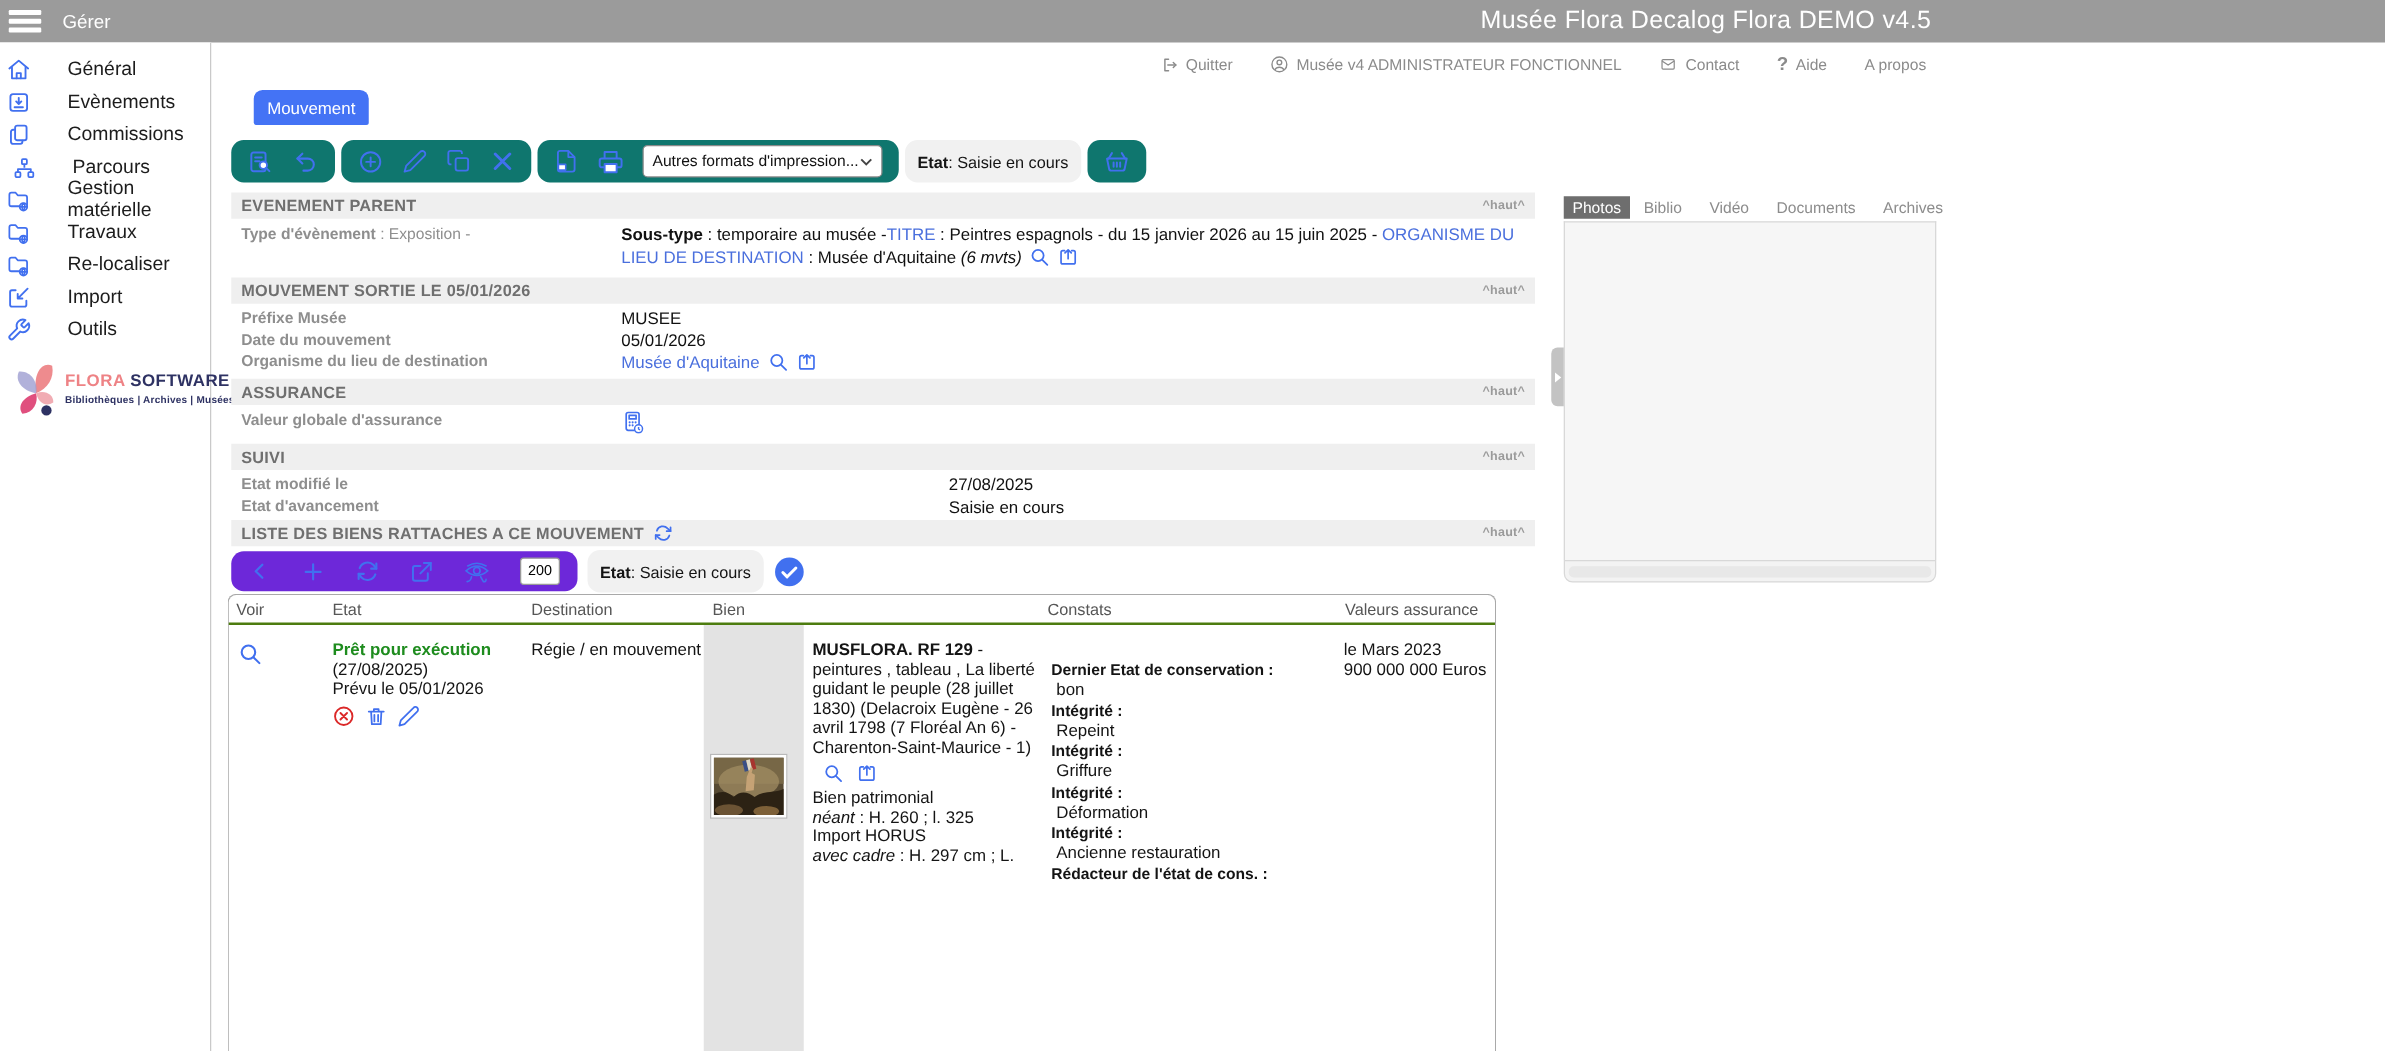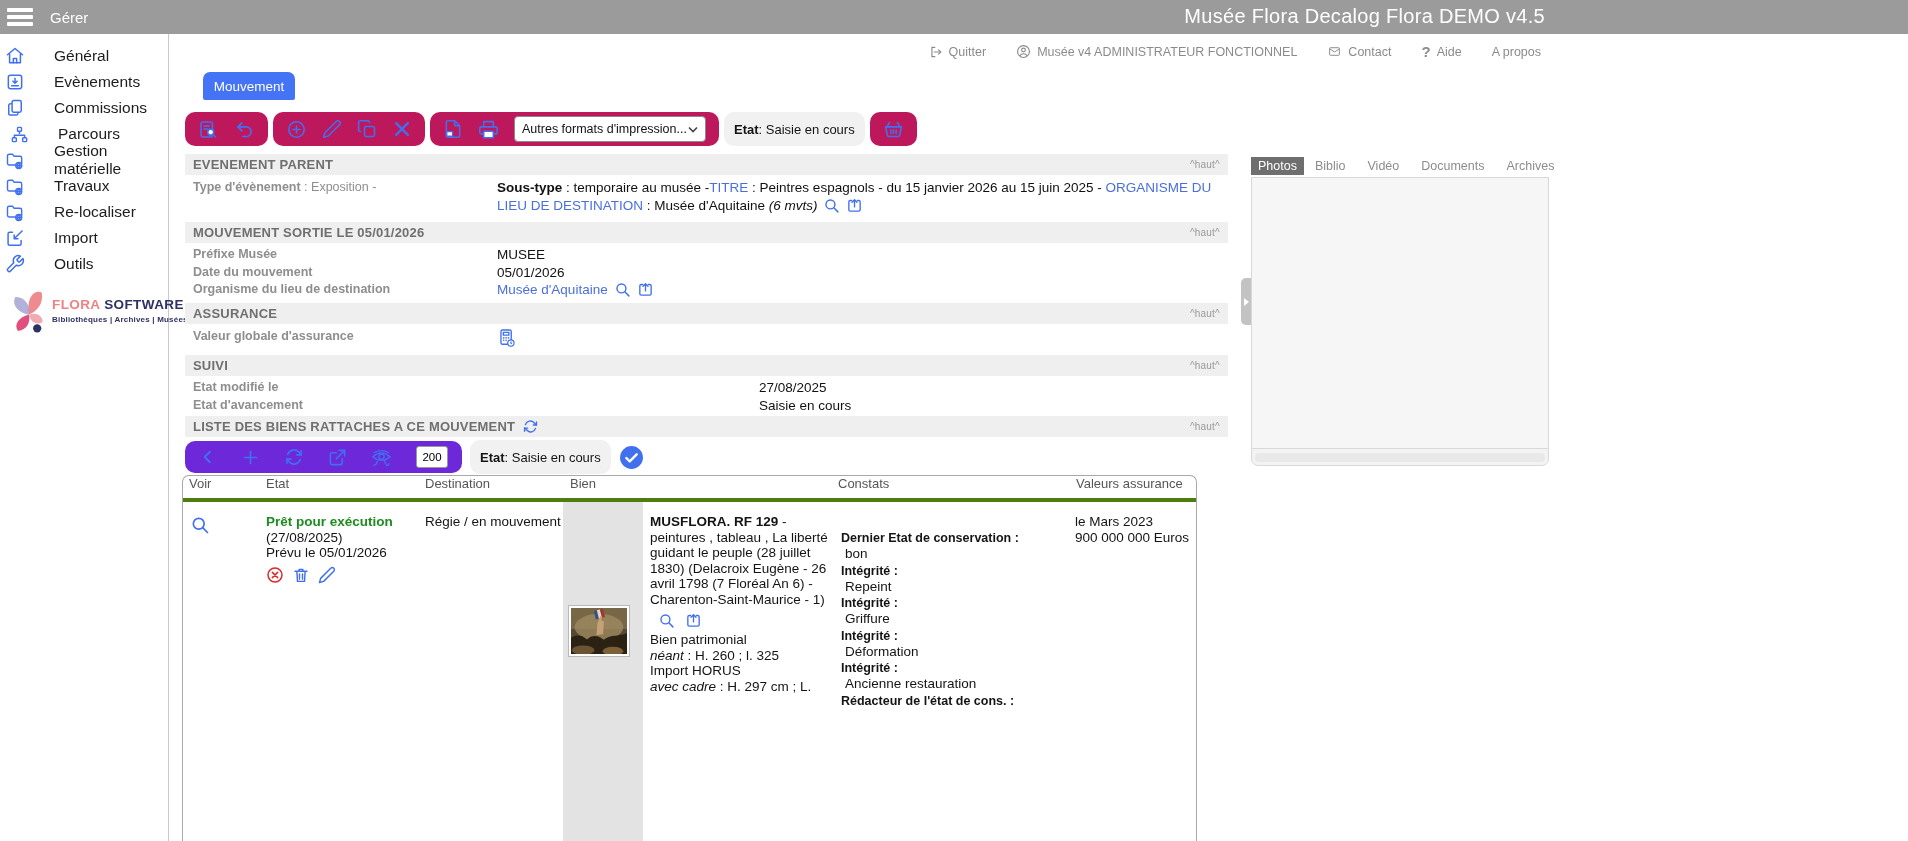--- a/index.html
+++ b/index.html
@@ -30,31 +30,31 @@
   .brand{font-size:13.5px;font-weight:bold;letter-spacing:.4px;white-space:nowrap}
   .brand .flora{color:#ee8285}
   .brand .software{color:#2e3263}
   .tagline{font-size:8px;font-weight:bold;color:#2e3263;margin-top:3px;letter-spacing:.2px;white-space:nowrap}
 
   
   .main{position:absolute;left:185px;top:34px;width:1043px}
   .tab{margin-top:38px;margin-left:18px;width:92px;height:28px;background:#4473f5;color:#fff;font-size:13.5px;
        display:flex;align-items:center;justify-content:center;border-radius:7px 7px 2px 2px;cursor:pointer}
   .toolbar{margin-top:12px;display:flex;align-items:center;gap:5px;height:34px}
-  .tgroup{background:#be185d;border-radius:10px;height:34px;display:flex;align-items:center;gap:15px;padding:0 13px}
+  .tgroup{background:#0f766e;border-radius:10px;height:34px;display:flex;align-items:center;gap:15px;padding:0 13px}
   .tbtn{cursor:pointer;color:#4170ef}
   .fake-select{background:#fff;border:1px solid #8a8a8a;border-radius:4px;height:24px;display:flex;align-items:center;
        justify-content:space-between;padding:0 7px;font-size:12.5px;width:176px;color:#111;cursor:pointer}
   .chip{background:#f1f1f1;border-radius:10px;height:34px;display:flex;align-items:center;padding:0 10px;font-size:13px;white-space:nowrap}
   .chip b{font-weight:bold}
 
   .band{height:21px;background:#efefef;display:flex;align-items:center;justify-content:space-between;
         padding:0 8px;font-size:13px;font-weight:bold;color:#6f6f6f;letter-spacing:.2px}
   .band .btitle{display:flex;align-items:center;gap:8px}
-  .haut{font-size:10px;color:#9a9a9a;font-weight:normal;cursor:pointer}
+  .haut{font-size:10px;color:#9a9a9a;font-weight:bold;cursor:pointer}
 
   .frow{display:flex;font-size:13.5px;line-height:17.5px}
   .frow .lab{flex:0 0 312px;padding-left:8px;box-sizing:border-box;color:#8e8e8e;font-size:12.5px;font-weight:bold}
   .frow.wide .lab{flex:0 0 574px}
   .frow .val{color:#111}
   .link{color:#4a6fdd;cursor:pointer}
   .ital{font-style:italic}
   .inl-ic{display:inline-block;vertical-align:-4px;margin-left:6px;cursor:pointer;color:#4170ef}
 
   .mt18{margin-top:8px}.mt4{margin-top:4px}.mt6{margin-top:8px}.mt3{margin-top:3px}.mt8{margin-top:8px}.mt2{margin-top:2px}
@@ -63,21 +63,21 @@
   
   .ltoolbar{margin-top:4px;display:flex;align-items:center;gap:8px;height:32px}
   .lgroup{background:#6d28d9;border-radius:10px;height:32px;display:flex;align-items:center;gap:24px;padding:0 14px}
   .count-input{width:30px;height:20px;border:1px solid #999;border-radius:3px;font-size:11.5px;text-align:center;
                font-family:"Liberation Sans",sans-serif;padding:0}
   .checkbtn{cursor:pointer}
 
   
   .btable{margin-top:2px;margin-left:-3px;width:1015px;border:1px solid #a9a9a9;border-bottom:none;
           border-radius:7px 7px 0 0;background:#fff;box-sizing:border-box}
-  .thead{display:flex;height:22px;border-bottom:4px solid #4d7c0f;color:#565656;font-size:13px}
+  .thead{display:flex;height:22px;align-items:center;border-bottom:2px solid #4d7c0f;color:#565656;font-size:13px}
   .trow{display:flex;align-items:stretch;min-height:370px}
   .c-voir{flex:0 0 78px;box-sizing:border-box;padding:13px 0 0 7px}
   .c-etat{flex:0 0 159px;box-sizing:border-box;padding:12px 0 0 5px;font-size:13.5px;line-height:15.5px}
   .c-dest{flex:0 0 143px;box-sizing:border-box;padding:12px 0 0 5px;font-size:13.5px}
   .c-bien{flex:0 0 266px;display:flex}
   .c-const{flex:0 0 240px;box-sizing:border-box;padding:12px 0 0 9px}
   .c-val{flex:0 0 129px;box-sizing:border-box;padding:12px 0 0 3px;font-size:13.5px;line-height:15.5px}
   .h-voir{flex:0 0 78px;padding-left:6px;box-sizing:border-box}
   .h-etat{flex:0 0 159px;padding-left:5px;box-sizing:border-box}
   .h-dest{flex:0 0 143px;padding-left:5px;box-sizing:border-box}

